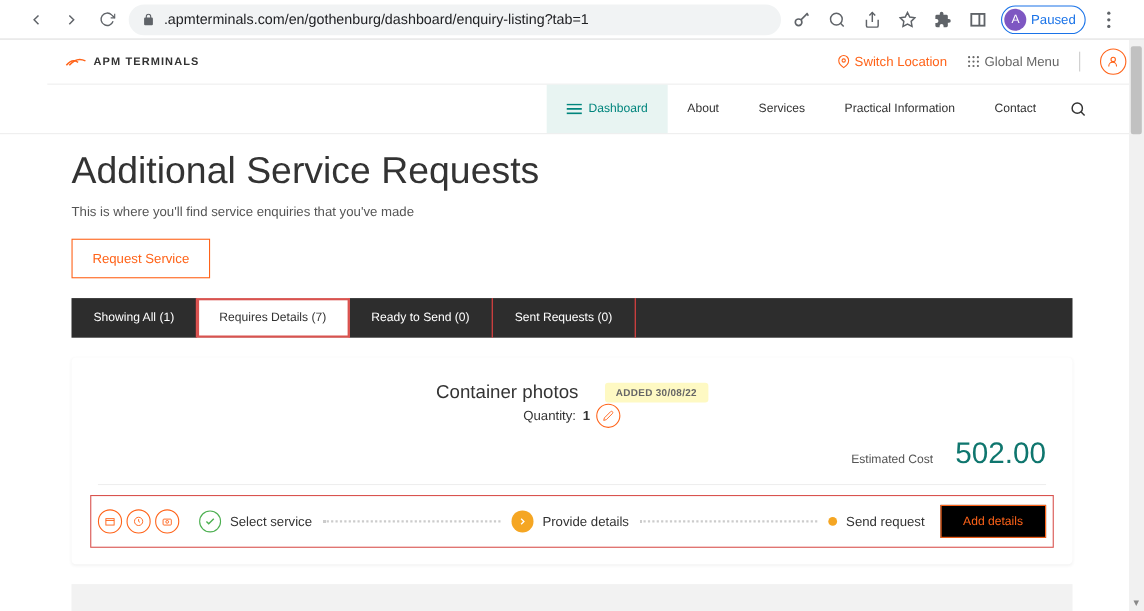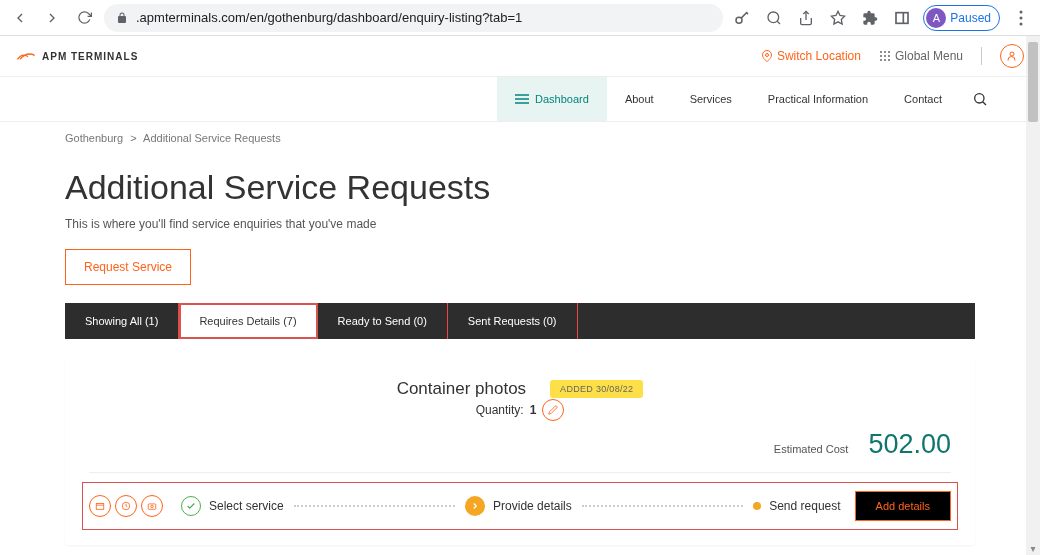--- a/index.html
+++ b/index.html
@@ -1,30 +1,30 @@
 <!DOCTYPE html>
 <html><head>
   <meta charset="utf-8">
   <style>
     * { margin: 0; padding: 0; box-sizing: border-box; }
     body { font-family: -apple-system, BlinkMacSystemFont, "Segoe UI", Arial, sans-serif; font-size: 13px; background: #fff; color: #333; }
 
     
-    .browser-chrome { height: 36px; display: flex; align-items: center; padding: 0 8px; gap: 8px; border-bottom: 1px solid #ddd; background: #fff; }
+    .browser-chrome { height: 36px; display: flex; align-items: center; padding: 0 21px; gap: 8px; border-bottom: 1px solid #ddd; background: #fff; }
     .nav-btn { width: 24px; height: 24px; display: flex; align-items: center; justify-content: center; cursor: pointer; border-radius: 50%; color: #5f6368; }
     .address-bar { flex: 1; height: 28px; background: #f1f3f4; border-radius: 14px; display: flex; align-items: center; padding: 0 12px; gap: 8px; font-size: 13px; color: #202124; }
     .lock-icon { color: #5f6368; }
     .right-icons { display: flex; align-items: center; gap: 10px; }
     .right-icon { width: 22px; height: 22px; display: flex; align-items: center; justify-content: center; cursor: pointer; color: #5f6368; }
     .profile-badge { display: flex; align-items: center; gap: 4px; padding: 2px 8px 2px 2px; border: 1px solid #1a73e8; border-radius: 16px; }
     .profile-av { width: 20px; height: 20px; border-radius: 50%; background: #7e57c2; color: #fff; display: flex; align-items: center; justify-content: center; font-size: 11px; }
     .profile-label { color: #1a73e8; font-size: 12px; }
 
     
-    .site-top { display: flex; align-items: center; justify-content: space-between; padding: 8px 16px; border-bottom: 1px solid #eee; }
+    .site-top { display: flex; align-items: center; justify-content: space-between; padding: 8px 16px; border-bottom: 1px solid #eee; margin-left: 43px; }
     .logo { display: flex; align-items: center; gap: 6px; }
     .logo-swoosh { width: 20px; height: 12px; }
     .logo-text { font-size: 10px; font-weight: bold; letter-spacing: 1px; color: #333; }
     .top-right { display: flex; align-items: center; gap: 18px; font-size: 12px; }
     .switch-loc { color: #ff6319; display: flex; align-items: flex-end; gap: 4px; cursor: pointer; }
     .global-menu { color: #666; display: flex; align-items: center; gap: 4px; cursor: pointer; }
     .user-avatar { width: 24px; height: 24px; border-radius: 50%; border: 1px solid #ff6319; color: #ff6319; display: flex; align-items: center; justify-content: center; cursor: pointer; }
     .divider-v { width: 1px; height: 18px; background: #ccc; }
 
     
@@ -49,21 +49,21 @@
     .tabs-bar { background: #2d2d2d; display: flex; margin-top: 18px; }
     .tab { padding: 12px 20px; font-size: 11px; color: #fff; cursor: pointer; border-right: 1px solid #ef4444; }
     .tab.active { background: #fff; color: #333; }
     .tab.highlighted { outline: 2px solid #d9534f; outline-offset: -2px; }
 
     
     .card { background: #fff; margin: 18px 0; padding: 22px 24px; border-radius: 4px; box-shadow: 0 1px 3px rgba(0,0,0,0.05); }
     .card-head { display: flex; align-items: center; justify-content: space-between; margin-bottom: 8px; flex-direction: column; }
     .card-left { display: flex; align-items: center; gap: 24px; }
     .card-title { font-size: 17px; font-weight: 400; color: #333; }
-    .card-badge { background: #fde047; color: #666; font-size: 9px; font-weight: normal; padding: 4px 10px; border-radius: 3px; letter-spacing: 0.3px; }
+    .card-badge { background: #fef9c3; color: #666; font-size: 9px; font-weight: bold; padding: 4px 10px; border-radius: 3px; letter-spacing: 0.3px; }
     .card-right { text-align: right; }
     .qty-row { font-size: 12px; color: #333; display: flex; align-items: center; gap: 6px; justify-content: flex-end; }
     .qty-val { font-weight: bold; }
     .edit-circ { width: 22px; height: 22px; border-radius: 50%; border: 1px solid #ff6319; color: #ff6319; display: flex; align-items: center; justify-content: center; cursor: pointer; }
     .est-row { display: flex; justify-content: flex-end; align-items: baseline; gap: 20px; margin-top: 4px; }
     .est-label { font-size: 11px; color: #555; }
     .est-val { font-size: 27px; color: #0f766e; font-weight: 400; }
 
     .card-divider { border-top: 1px solid #eee; margin: 12px 0 16px; }
 
@@ -234,25 +234,20 @@
   <div class="search-nav">
     <svg width="16" height="16" viewBox="0 0 24 24" fill="none" stroke="#333" stroke-width="2">
         <circle cx="11" cy="11" r="7"></circle>
         <line x1="21" y1="21" x2="16" y2="16"></line>
       </svg>
   </div>
 </div>
 
 <div class="content-wrap">
   
-  <div class="breadcrumb">
-    <span>Gothenburg</span>
-    <span class="sep">&gt;</span>
-    <span>Additional Service Requests</span>
-  </div>
 
   <h1 class="page-title">Additional Service Requests</h1>
   <p class="page-sub">This is where you'll find service enquiries that you've made</p>
 
   <button class="request-service-btn">Request Service</button>
 
   
   <div class="tabs-bar">
     <div class="tab">Showing All (1)</div>
     <div class="tab active highlighted">Requires Details (7)</div>

